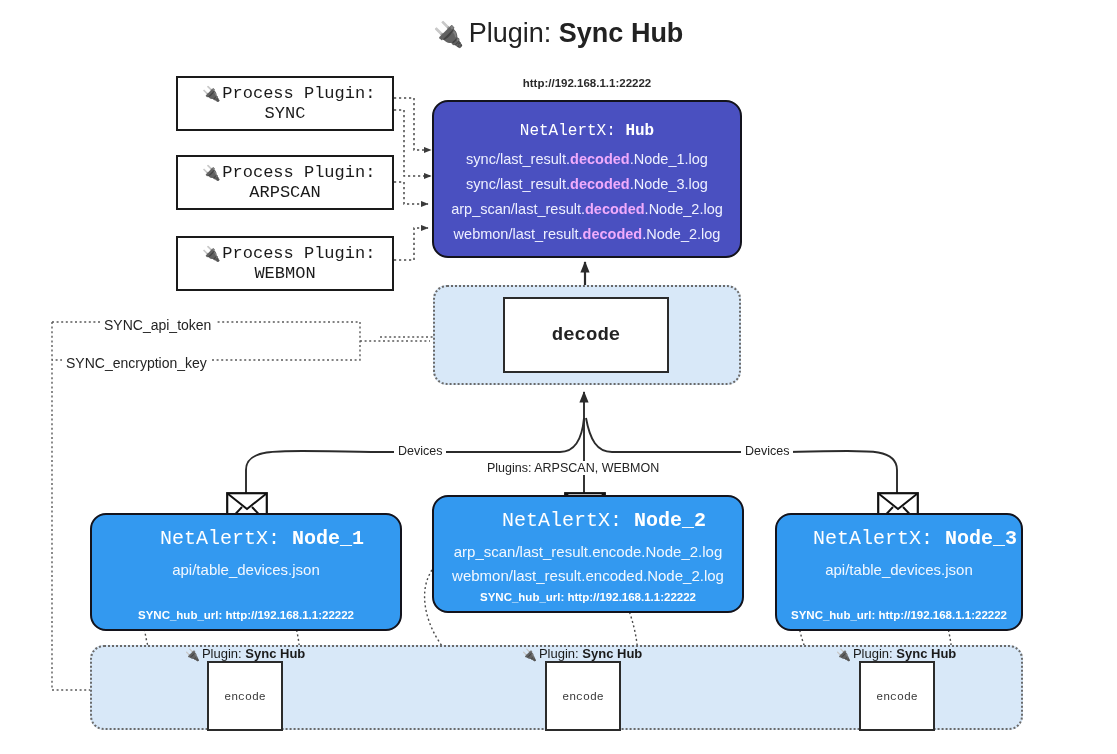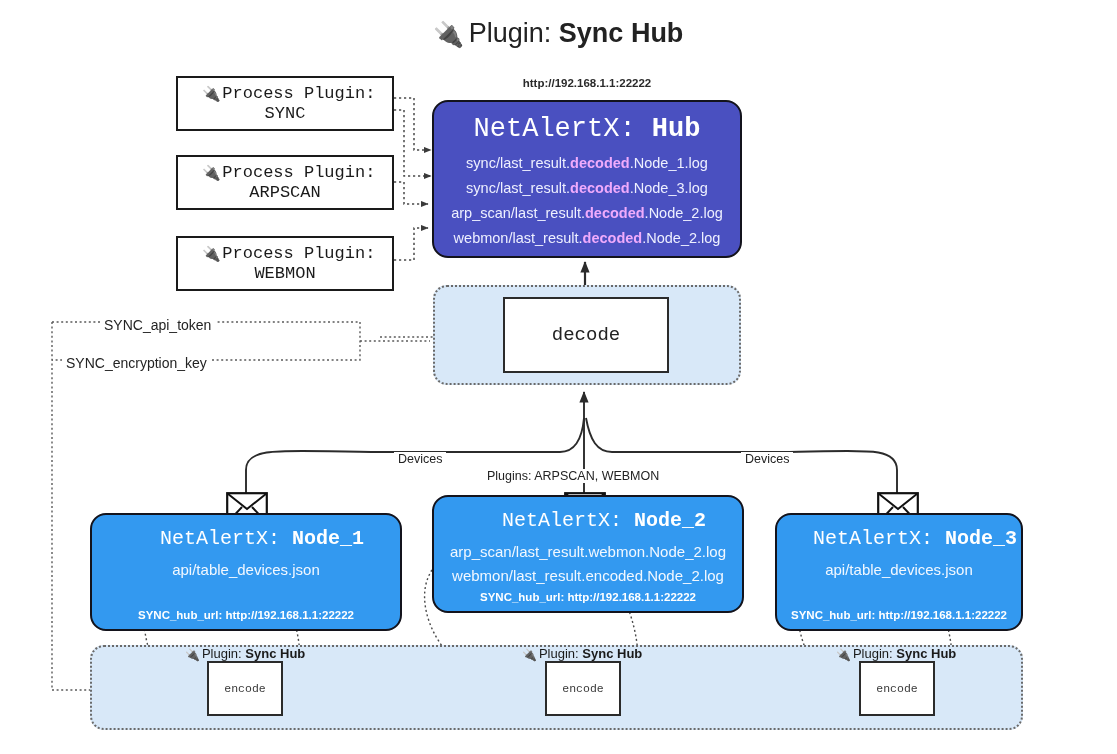--- a/index.html
+++ b/index.html
@@ -36,54 +36,54 @@
   #hub-url{
     position:absolute;left:432px;top:77px;width:310px;text-align:center;
     font-size:11.5px;font-weight:bold;color:#2b2b2b;white-space:nowrap;
   }
   #hub{
     position:absolute;left:432px;top:100px;width:310px;height:158px;
     background:#4a50c0;border:2.5px solid #13131c;border-radius:16px;
     box-sizing:border-box;color:#ffffff;overflow:hidden;
   }
   #hub .hub-title{
-    text-align:center;font-size:27px;margin-top:12px;white-space:nowrap;color:#fff;
+    text-align:center;font-size:16px;margin-top:20px;white-space:nowrap;color:#fff;
   }
   #hub .hub-title b{font-weight:bold;}
   #hub .hub-line{
     font-size:14.5px;color:#eef0ff;white-space:nowrap;text-align:center;
     line-height:1.72;
   }
   #hub .hub-lines{margin-top:7px;}
   #hub .hub-line b{font-weight:bold;color:#f0abfc;}
 
   
   #decode-wrap{
     position:absolute;left:433px;top:285px;width:308px;height:100px;
     background:#d8e8f8;border:2px dotted #6a6a6a;border-radius:14px;box-sizing:border-box;
   }
   #decode-box{
     position:absolute;left:503px;top:297px;width:166px;height:76px;
     background:#ffffff;border:2px solid #2b2b2b;box-sizing:border-box;
     display:flex;align-items:center;justify-content:center;
-    font-size:19px;color:#232323;
+    font-size:19px;color:#232323;font-weight:bold;
   }
 
   
   .keylabel{
     position:absolute;font-size:14px;color:#232323;white-space:nowrap;
     background:#ffffff;padding:0 4px;
   }
   #key-0{left:100px;top:317px;}
   #key-1{left:62px;top:355px;}
 
   
   .edgelabel{
     position:absolute;font-size:12.5px;color:#232323;white-space:nowrap;
-    background:#ffffff;padding:0 4px;margin-top:8px;
+    background:#ffffff;padding:0 4px;
   }
   #lbl-dev-l{left:394px;top:444px;}
   #lbl-plugins{left:483px;top:461px;}
   #lbl-dev-r{left:741px;top:444px;}
 
   
   .node{
     position:absolute;height:118px;
     background:#3399f0;border:2.5px solid #13131c;border-radius:16px;
     box-sizing:border-box;color:#ffffff;overflow:hidden;
@@ -115,21 +115,21 @@
   .plugin-cap{
     position:absolute;font-size:13px;color:#1a1a1a;white-space:nowrap;
   }
   .plugin-cap .plug{font-size:12px;margin-right:2px;display:inline-block;transform:translateY(1px);}
   .plugin-cap b{font-weight:bold;}
   #cap-0{left:185px;top:646px;}
   #cap-1{left:522px;top:646px;}
   #cap-2{left:836px;top:646px;}
 
   .encode-box{
-    position:absolute;width:76px;height:55px;top:661px;
+    position:absolute;width:76px;height:70px;top:661px;
     background:#ffffff;border:2px solid #2b2b2b;box-sizing:border-box;
     display:flex;align-items:center;justify-content:center;
     font-size:11.5px;color:#3a3a3a;
   }
   #enc-0{left:207px;}
   #enc-1{left:545px;}
   #enc-2{left:859px;}
 </style>
 </head>
 <body>
@@ -240,21 +240,21 @@
   <div class="node-title mono"><span>NetAlertX:</span> <b>Node_1</b></div>
   <div class="node-lines">
     <div class="node-line">api/table_devices.json</div>
   </div>
   <div class="node-url">SYNC_hub_url: http://192.168.1.1:22222</div>
 </div>
 
 <div class="node" id="node-1">
   <div class="node-title mono"><span>NetAlertX:</span> <b>Node_2</b></div>
   <div class="node-lines">
-    <div class="node-line">arp_scan/last_result.webmon.Node_2.log</div>
+    <div class="node-line">arp_scan/last_result.encode.Node_2.log</div>
     <div class="node-line">webmon/last_result.encoded.Node_2.log</div>
   </div>
   <div class="node-url">SYNC_hub_url: http://192.168.1.1:22222</div>
 </div>
 
 <div class="node" id="node-2">
   <div class="node-title mono"><span>NetAlertX:</span> <b>Node_3</b></div>
   <div class="node-lines">
     <div class="node-line">api/table_devices.json</div>
   </div>

